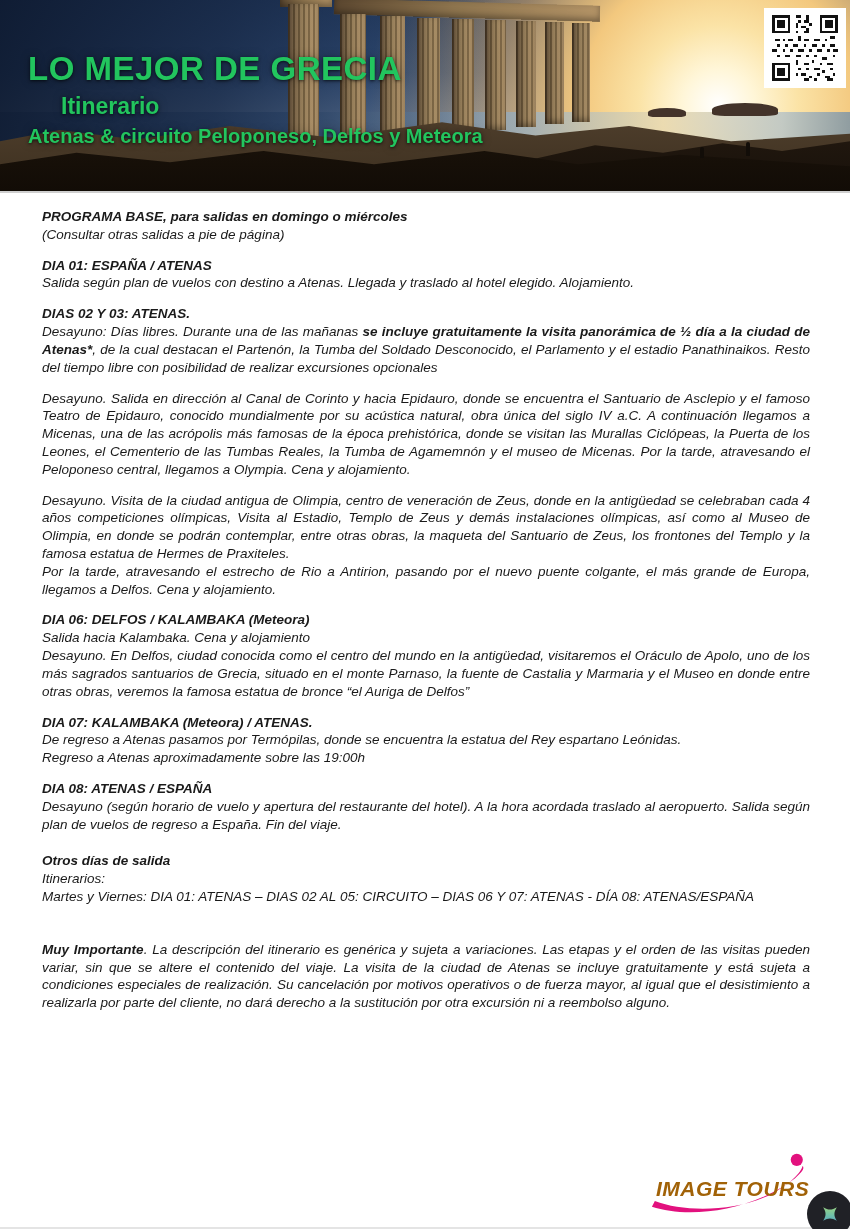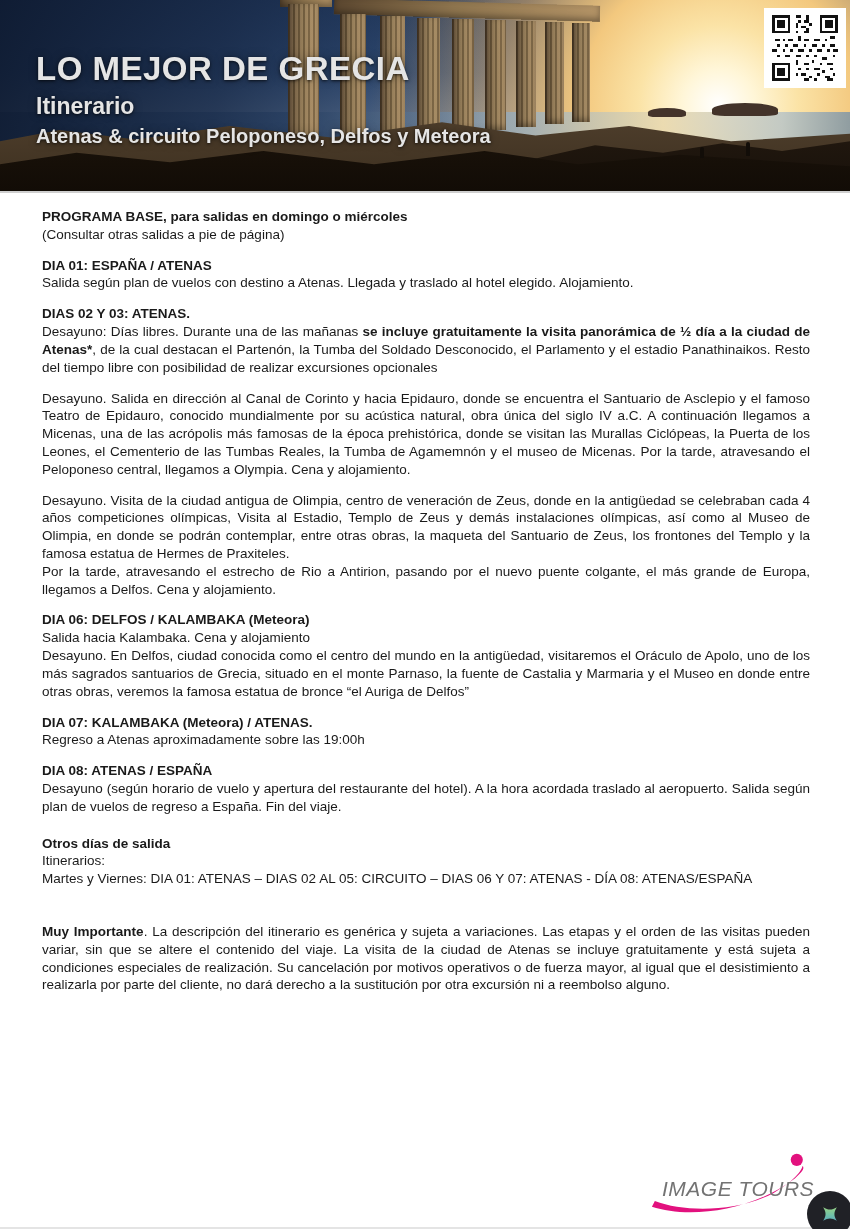--- a/index.html
+++ b/index.html
@@ -55,42 +55,42 @@
     background:linear-gradient(180deg,#2e2214 0%, #120c06 100%);
     clip-path:polygon(0 86%, 9% 80%, 20% 85%, 31% 79%, 44% 86%, 57% 79%, 68% 86%, 80% 81%, 100% 87%, 100% 100%, 0 100%);
   }
   .r-right {
     background:linear-gradient(180deg,#3a2b1a 0%, #17100a 100%);
     clip-path:polygon(62% 84%, 70% 76%, 78% 80%, 85% 75%, 92% 79%, 100% 74%, 100% 100%, 62% 100%);
   }
   .figure { position:absolute; width:4px; height:11px; background:#120d08; border-radius:2px 2px 0 0; }
   .f1 { left:700px; top:147px; } .f2 { left:746px; top:142px; height:14px; }
 
-  .hero-text { position:absolute; left:36px; top:48px; z-index:5; color:#e5e5e5; text-shadow:0 1px 3px rgba(0,0,0,.65), 0 0 10px rgba(0,0,0,.35); }
+  .hero-text { position:absolute; left:28px; top:48px; z-index:5; color:#22c55e; text-shadow:0 1px 3px rgba(0,0,0,.65), 0 0 10px rgba(0,0,0,.35); }
   .hero-title { font-size:33px; font-weight:bold; letter-spacing:.5px; line-height:1.25; }
-  .hero-sub1  { font-size:23px; font-weight:bold; line-height:1.3; margin-top:3px; }
+  .hero-sub1  { font-size:23px; font-weight:bold; line-height:1.3; margin-top:3px;margin-left:33px; }
   .hero-sub2  { font-size:20px; font-weight:bold; line-height:1.25; margin-top:2px; }
 
   .qr { position:absolute; top:8px; right:4px; width:82px; height:80px; background:#ffffff; z-index:6; display:flex; align-items:center; justify-content:center; }
   .qr svg { width:66px; height:66px; }
 
   
-  .content { padding:15px 40px 0 42px; font-size:13.5px; line-height:1.32; }
+  .content { padding:15px 40px 0 42px; font-size:13.5px; line-height:1.32;font-style:italic; }
   .content p { margin:0; text-align:justify; }
   .content .nojust { text-align:left; }
   .sec-h { font-weight:bold; }
   .day, .intro { margin-top:0; }
   .day { margin-top:13px; }
   .other { margin-top:19px; }
   .important { margin-top:35px; }
 
   
   .brand { position:absolute; right:16px; bottom:10px; width:186px; height:66px; }
   .brand svg { position:absolute; inset:0; }
-  .brand-text { position:absolute; left:14px; top:24px; font-weight:normal; font-style:italic; font-size:21px; letter-spacing:.5px; color:#737373; white-space:nowrap; }
+  .brand-text { position:absolute; left:8px; top:24px; font-weight:bold; font-style:italic; font-size:21px; letter-spacing:.5px; color:#a16207; white-space:nowrap; }
 
   .widget { position:absolute; right:-3px; bottom:-8px; width:46px; height:46px; border-radius:50%;
             background:#202126; display:flex; align-items:center; justify-content:center; cursor:pointer; z-index:9; }
   .widget svg { width:22px; height:22px; transform:rotate(45deg); }
 
   .page-bottom-edge { position:absolute; left:0; right:0; bottom:0; height:2px; background:#e4e4e4; }
 </style>
 </head>
 <body>
 
@@ -174,20 +174,21 @@
     </section>
 
     <section class="day">
       <p class="sec-h nojust">DIA 06: DELFOS / KALAMBAKA (Meteora)</p>
       <p><span>Salida hacia Kalambaka. Cena y alojamiento</span></p>
       <p><span>Desayuno. En Delfos, ciudad conocida como el centro del mundo en la antigüedad, visitaremos el Oráculo de Apolo, uno de los más sagrados santuarios de Grecia, situado en el monte Parnaso, la fuente de Castalia y Marmaria y  el Museo en donde entre otras obras, veremos la famosa estatua  de bronce “el Auriga de Delfos”</span></p>
     </section>
 
     <section class="day">
       <p class="sec-h nojust">DIA 07: KALAMBAKA (Meteora) / ATENAS.</p>
+      <p><span>De regreso a Atenas pasamos por Termópilas, donde se encuentra la estatua del Rey espartano Leónidas.</span></p>
       <p><span>Regreso a Atenas aproximadamente sobre las 19:00h</span></p>
     </section>
 
     <section class="day">
       <p class="sec-h nojust">DIA 08: ATENAS / ESPAÑA</p>
       <p><span>Desayuno (según horario de vuelo y apertura del restaurante del hotel). A la hora acordada traslado al aeropuerto. Salida según plan de vuelos de regreso a España. Fin del viaje.</span></p>
     </section>
 
     <section class="other">
       <p class="sec-h nojust">Otros días de salida</p>

